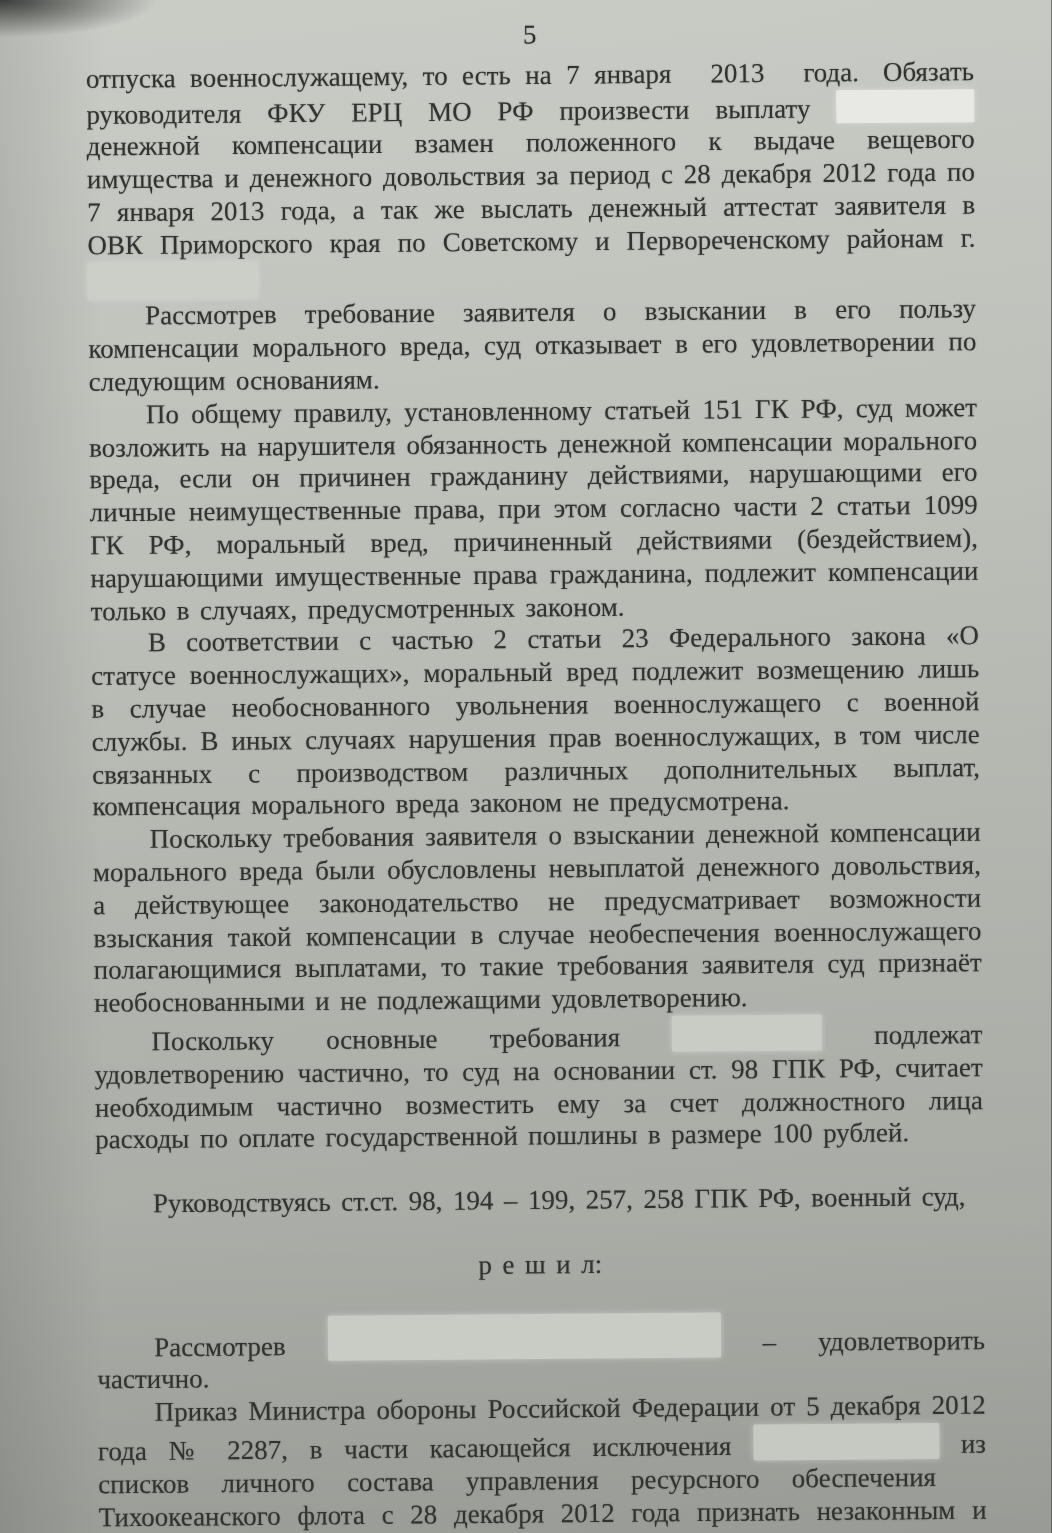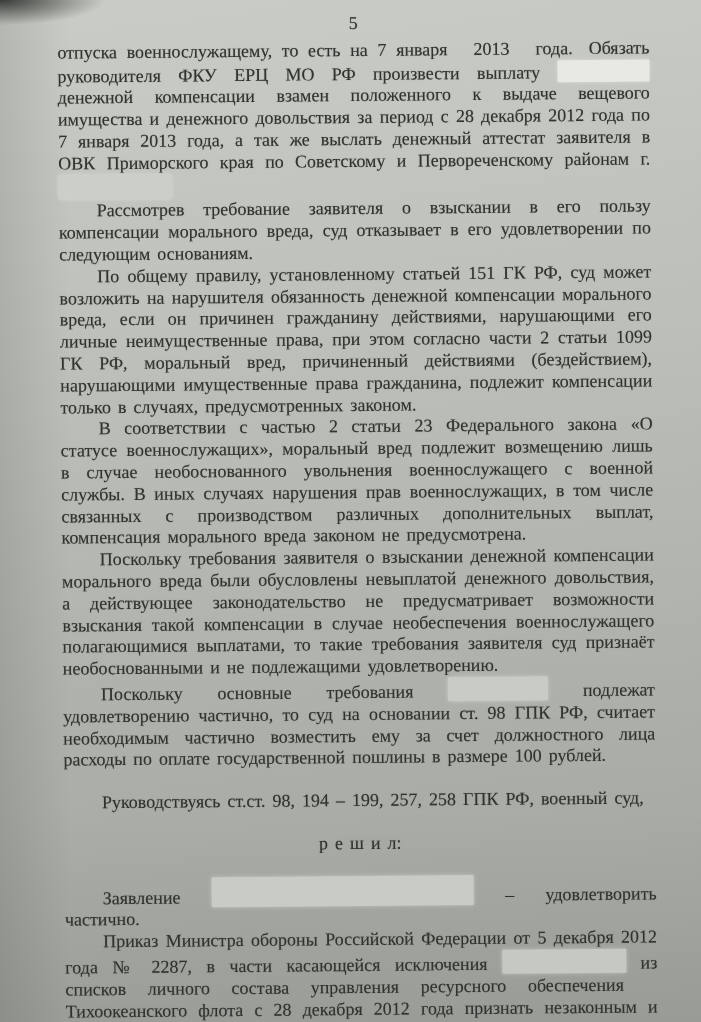--- a/index.html
+++ b/index.html
@@ -62,17 +62,17 @@
     <div class="page-num">5</div>
     <div id="doc-body">
         <p class="para"><span>отпуска военнослужащему, то есть на 7 января</span><span class="gap" style="width: 26px;"></span><span>2013</span><span class="gap" style="width: 26px;"></span><span>года.</span><span class="gap" style="width: 16px;"></span><span>Обязать руководителя ФКУ ЕРЦ МО РФ произвести выплату </span><span class="redaction" style="width: 92px; height: 22px; background: rgb(232, 233, 228);"></span><span> денежной компенсации взамен положенного к выдаче вещевого имущества и денежного довольствия за период с 28 декабря 2012 года по 7 января 2013 года,  а так же выслать денежный аттестат заявителя в ОВК Приморского края по Советскому и Первореченскому районам г. </span><span class="redaction" style="width: 113px; height: 24px; background: rgb(204, 207, 200);"></span></p>
         <p class="para indent"><span>Рассмотрев требование заявителя о взыскании в его пользу компенсации морального вреда, суд отказывает в его удовлетворении по следующим основаниям.</span></p>
         <p class="para indent"><span>По общему правилу, установленному статьей 151 ГК РФ, суд может возложить на нарушителя обязанность денежной компенсации морального вреда, если он причинен гражданину действиями, нарушающими его личные неимущественные права, при этом согласно части 2 статьи 1099 ГК РФ, моральный вред, причиненный  действиями (бездействием), нарушающими имущественные права гражданина, подлежит компенсации только в случаях, предусмотренных законом.</span></p>
         <p class="para indent"><span>В соответствии с частью 2 статьи 23 Федерального закона «О статусе военнослужащих», моральный вред подлежит возмещению лишь в случае необоснованного увольнения военнослужащего с военной службы. В иных случаях нарушения прав военнослужащих, в том числе связанных с производством различных дополнительных выплат, компенсация морального вреда законом не предусмотрена.</span></p>
         <p class="para indent"><span>Поскольку требования заявителя о взыскании денежной компенсации морального вреда были обусловлены невыплатой денежного довольствия, а действующее законодательство не предусматривает возможности взыскания такой компенсации в случае необеспечения военнослужащего полагающимися выплатами, то такие требования заявителя суд признаёт необоснованными и не подлежащими удовлетворению.</span></p>
         <p class="para indent"><span>Поскольку основные требования </span><span class="redaction" style="width: 100px; height: 24px; background: rgb(201, 204, 197);"></span><span> подлежат удовлетворению частично, то суд на основании ст. 98 ГПК РФ, считает необходимым частично возместить ему за счет должностного лица расходы по оплате государственной пошлины в размере 100 рублей.</span></p>
         <p class="para indent" style="margin-top: 21px;"><span>Руководствуясь ст.ст. 98, 194 – 199, 257, 258 ГПК РФ, военный суд,</span></p>
         <p class="para center" style="margin-top: 21px;"><span>р е ш и л:</span></p>
-        <p class="para indent" style="margin-top: 21px;"><span>Заявление </span><span class="redaction" style="width: 262px; height: 30px; background: rgb(201, 204, 196);"></span><span> – удовлетворить частично.</span></p>
+        <p class="para indent" style="margin-top: 21px;"><span>Рассмотрев </span><span class="redaction" style="width: 262px; height: 30px; background: rgb(201, 204, 196);"></span><span> – удовлетворить частично.</span></p>
         <p class="para indent"><span>Приказ Министра обороны Российской Федерации от 5 декабря 2012 года № 2287, в части касающейся исключения </span><span class="redaction" style="width: 124px; height: 24px; background: rgb(198, 201, 194);"></span><span> из списков личного состава управления ресурсного обеспечения </span><span class="gap" style="width: 12px;"></span><span> Тихоокеанского флота с 28 декабря 2012 года признать незаконным и недействующим с момента издания, обязав названное должностное лицо внести изменения в указанный приказ, изменив дату исключения </span></p>
       </div>
   </div>
 </div>
 
 </body></html>

